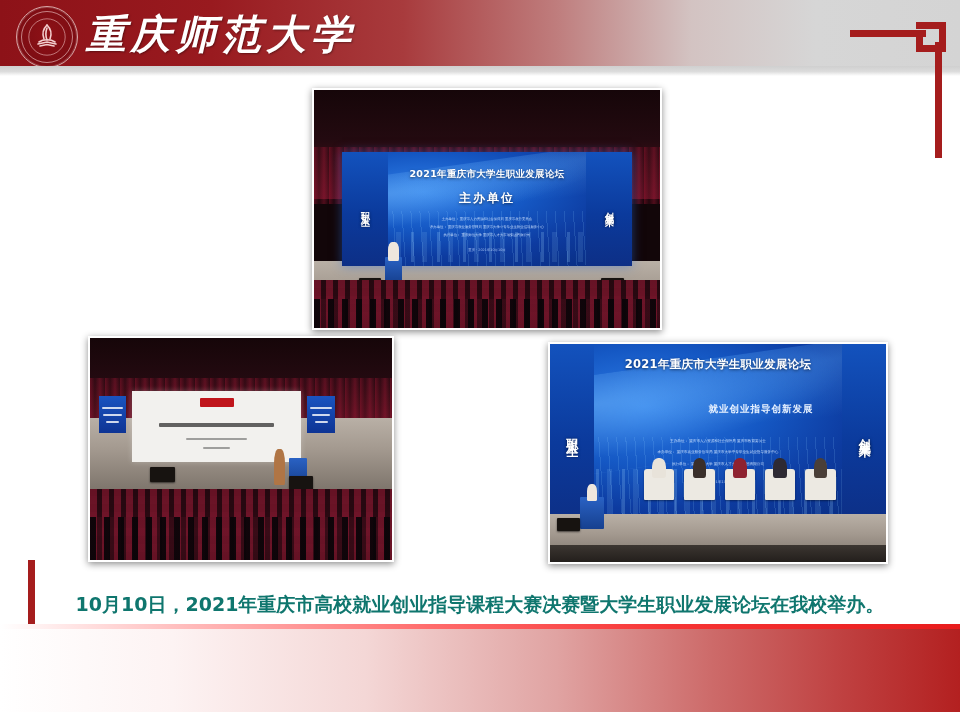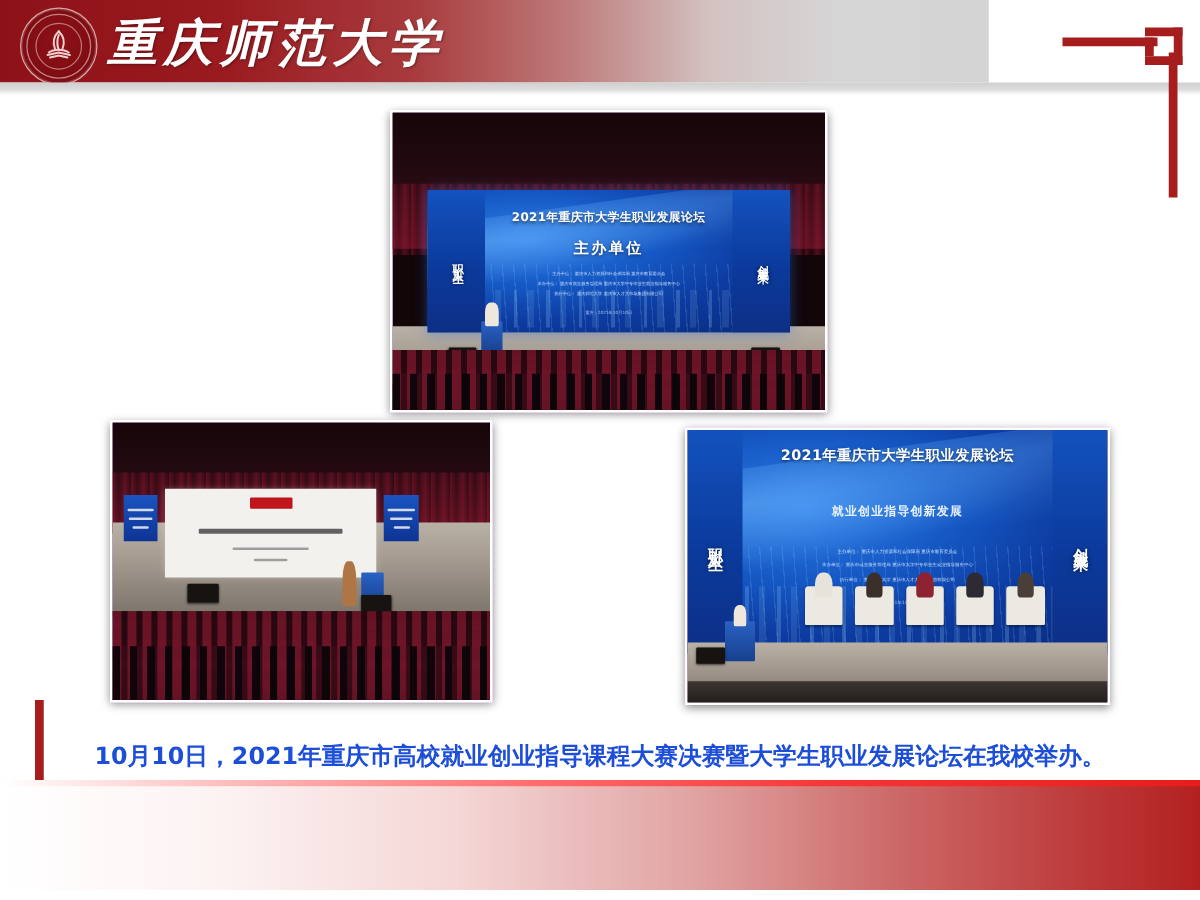--- a/index.html
+++ b/index.html
@@ -5,21 +5,21 @@
   html,body{margin:0;padding:0;}
   body{
     width:960px;height:720px;overflow:hidden;
     background:#ffffff;
     font-family:"Liberation Sans","DejaVu Sans",sans-serif;
   }
   .slide{position:relative;width:960px;height:720px;background:#fff;overflow:hidden;}
 
   
   .header{
-    position:absolute;left:0;top:0;width:791px;height:66px;
+    position:absolute;left:0;top:0;width:960px;height:66px;
     background:linear-gradient(90deg,#8d1218 0%,#991a1f 22%,#a83b3d 42%,#bf7d7d 58%,#d3c3c2 72%,#d6d6d6 85%,#d4d4d4 100%);
   }
   .header-under{
     position:absolute;left:0;top:66px;width:960px;height:10px;
     background:linear-gradient(180deg,#cfcfcf 0%,#dcdcdc 55%,#ffffff 100%);
   }
   .seal{
     position:absolute;left:16px;top:6px;width:60px;height:60px;border-radius:50%;
     background:radial-gradient(circle at 50% 45%,#8e1117 0%,#7e0d13 62%,#8b1218 100%);
     border:1.6px solid #d9a7a7;box-shadow:0 0 0 1px rgba(255,255,255,.18) inset;
@@ -72,21 +72,21 @@
   .footer-base{
     position:absolute;left:0;top:712px;width:960px;height:8px;background:#ffffff;
   }
 
   
   .caption{
     position:absolute;left:0;top:588px;width:960px;height:34px;
     display:flex;align-items:center;justify-content:center;
   }
   .caption span{
-    color:#1d4ed8;font-size:19px;font-weight:bold;letter-spacing:0px;
+    color:#0f766e;font-size:19px;font-weight:bold;letter-spacing:0px;
     font-family:"DejaVu Sans","Liberation Sans",sans-serif;
     white-space:nowrap;
   }
 
   
   .photo{position:absolute;overflow:hidden;background:#f0abfc;
          box-shadow:0 2px 7px rgba(0,0,0,.45);border:2px solid #fff;}
   .ph-top{left:312px;top:88px;width:346px;height:238px;}
   .ph-bl{left:88px;top:336px;width:302px;height:222px;}
   .ph-br{left:548px;top:342px;width:336px;height:218px;}
@@ -347,21 +347,21 @@
 
         <div class="side-pan left" style="width:13%;">
           <span class="side-txt" style="font-size:12px;">职引人生</span>
         </div>
         <div class="side-pan right" style="width:13%;">
           <span class="side-txt" style="font-size:12px;">创就未来</span>
         </div>
 
         <div class="led-center" style="left:13%;width:74%;">
           <div class="led-t1" style="top:7%;font-size:11.5px;letter-spacing:.3px;">2021年重庆市大学生职业发展论坛</div>
-          <div class="led-t3" style="top:33%;font-size:9.5px;letter-spacing:1px;">就业创业指导创新发展</div>
+          <div class="led-t3" style="top:33%;font-size:9.5px;letter-spacing:1px;margin-left:43px;">就业创业指导创新发展</div>
           <div class="led-small" style="top:53%;font-size:3.6px;">主办单位： 重庆市人力资源和社会保障局     重庆市教育委员会</div>
           <div class="led-small" style="top:59.5%;font-size:3.6px;">承办单位： 重庆市就业服务管理局     重庆市大学中专毕业生就业指导服务中心</div>
           <div class="led-small" style="top:66%;font-size:3.6px;">执行单位： 重庆师范大学     重庆市人才大市场集团有限公司</div>
           <div class="led-date" style="top:76%;font-size:3.6px;">重庆 · 2021年10月10日</div>
         </div>
 
         <div class="chair" style="left:28%;top:70%;width:9%;height:17%;"></div>
         <div class="chair" style="left:40%;top:70%;width:9%;height:17%;"></div>
         <div class="chair" style="left:52%;top:70%;width:9%;height:17%;"></div>
         <div class="chair" style="left:64%;top:70%;width:9%;height:17%;"></div>

